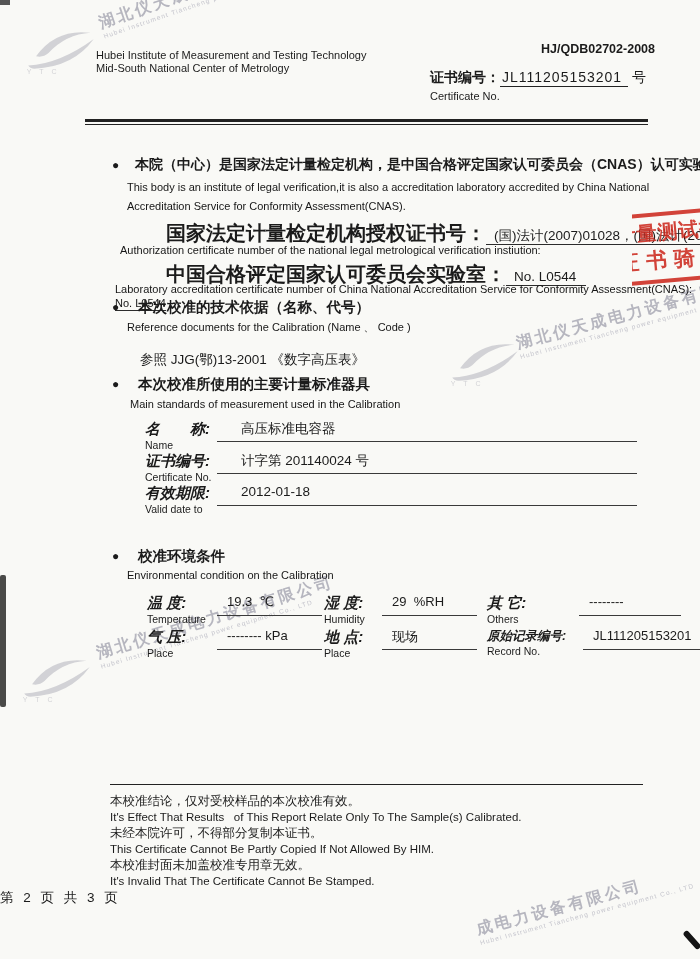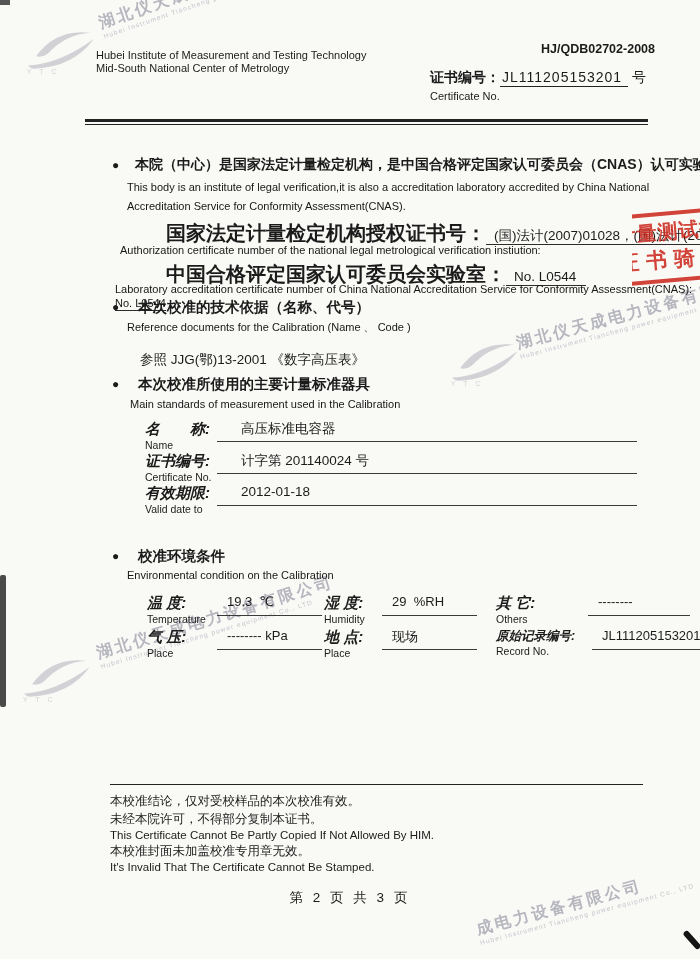--- a/index.html
+++ b/index.html
@@ -40,26 +40,26 @@
   .std-row{display:flex;margin-left:145px;height:32px;}
   .std-label{width:72px;flex:none;}
   .std-value{width:396px;flex:none;height:21px;border-bottom:1.4px solid #3a3a3a;
              font-size:13.5px;padding-left:24px;white-space:pre;}
   
   .env-row{display:flex;margin-left:147px;height:34px;}
   .env-label{flex:none;}
   .env-value{flex:none;height:21px;border-bottom:1.3px solid #3a3a3a;font-size:13px;
              padding-left:10px;white-space:pre;}
   .w70{width:70px;} .w95{width:95px;} .w58{width:58px;margin-left:2px;} .w85{width:85px;}
-  .w92{width:92px;margin-left:19px;} .v92{width:92px;}
+  .w92{width:92px;margin-left:10px;} .v92{width:92px;}
   
   .note-rule{position:absolute;left:110px;top:784px;width:533px;border-top:1.6px solid #222;}
   .note-cn{font-size:12.5px;margin-bottom:1px;white-space:pre-wrap;}
   .note-en{font-size:11.5px;margin-bottom:2px;white-space:pre-wrap;}
-  .page-num{position:absolute;left:0;top:889px;width:700px;text-align:center;
+  .page-num{position:absolute;left:0;top:889px;width:700px;text-align:left;
             font-size:13.5px;letter-spacing:3px;}
   
   .stamp-clip{position:absolute;left:632px;top:206px;width:68px;height:104px;overflow:hidden;}
   .stamp{transform:rotate(-5deg);transform-origin:left top;margin:10px 0 0 -18px;width:240px;
          border-top:4px solid #cd2a1f;border-bottom:4px solid #cd2a1f;
          padding:3px 0 5px 0;opacity:.88;}
   .stamp-l1{color:#cd2a1f;font-weight:bold;font-size:20px;letter-spacing:1px;white-space:nowrap;}
   .stamp-l2{color:#cd2a1f;font-weight:bold;font-size:21px;letter-spacing:7px;white-space:nowrap;}
   
   .edge-strip{position:absolute;left:0;top:575px;width:6px;height:132px;background:#4a4a48;border-radius:2px;}
@@ -243,20 +243,21 @@
   <div class="stamp-clip">
     <div class="stamp">
       <div class="stamp-l1">计量测试技术研究院</div>
       <div class="stamp-l2">证书骑缝章</div>
     </div>
   </div>
 
   <div class="note-rule"></div>
   <div class="abs" style="left:110px;top:793px;width:540px;">
     <div class="note-cn">本校准结论，仅对受校样品的本次校准有效。</div>
+    <div class="note-en">It's Effect That Results   of This Report Relate Only To The Sample(s) Calibrated.</div>
     <div class="note-cn">未经本院许可，不得部分复制本证书。</div>
     <div class="note-en">This Certificate Cannot Be Partly Copied If Not Allowed By HIM.</div>
     <div class="note-cn">本校准封面未加盖校准专用章无效。</div>
     <div class="note-en">It's Invalid That The Certificate Cannot Be Stamped.</div>
   </div>
 
   <div class="page-num">第 2 页 共 3 页</div>
 
 </div>
 

